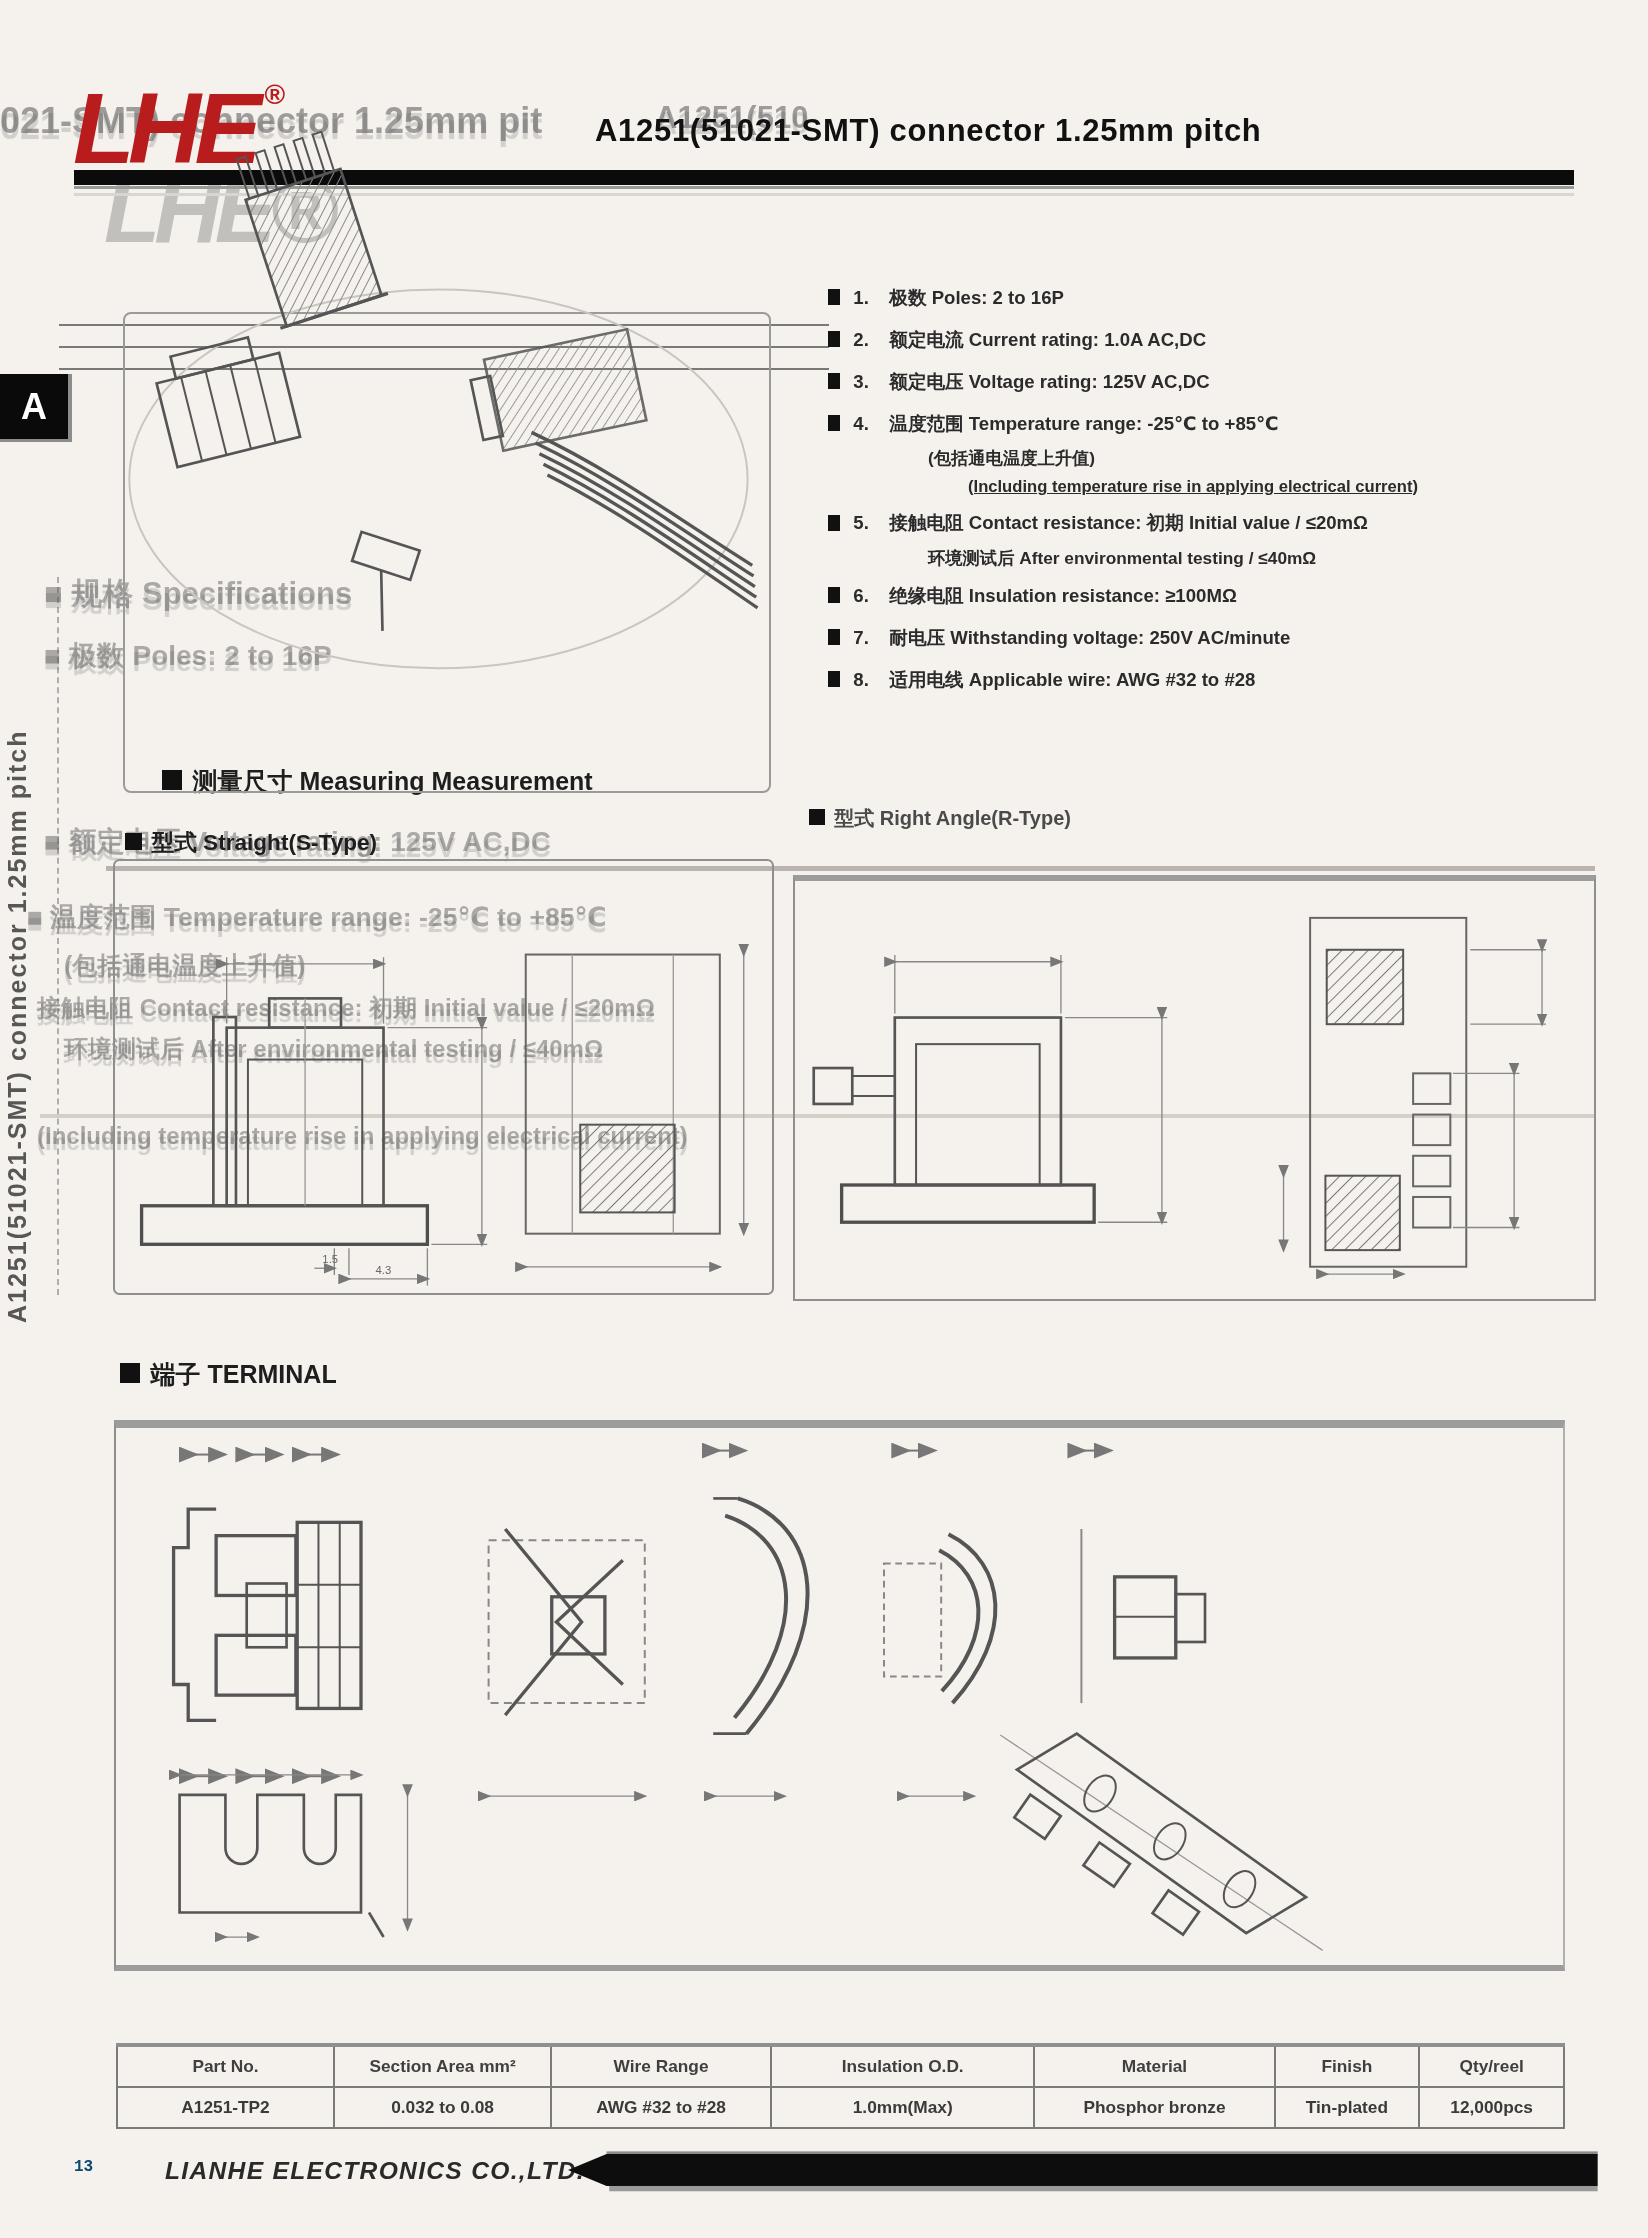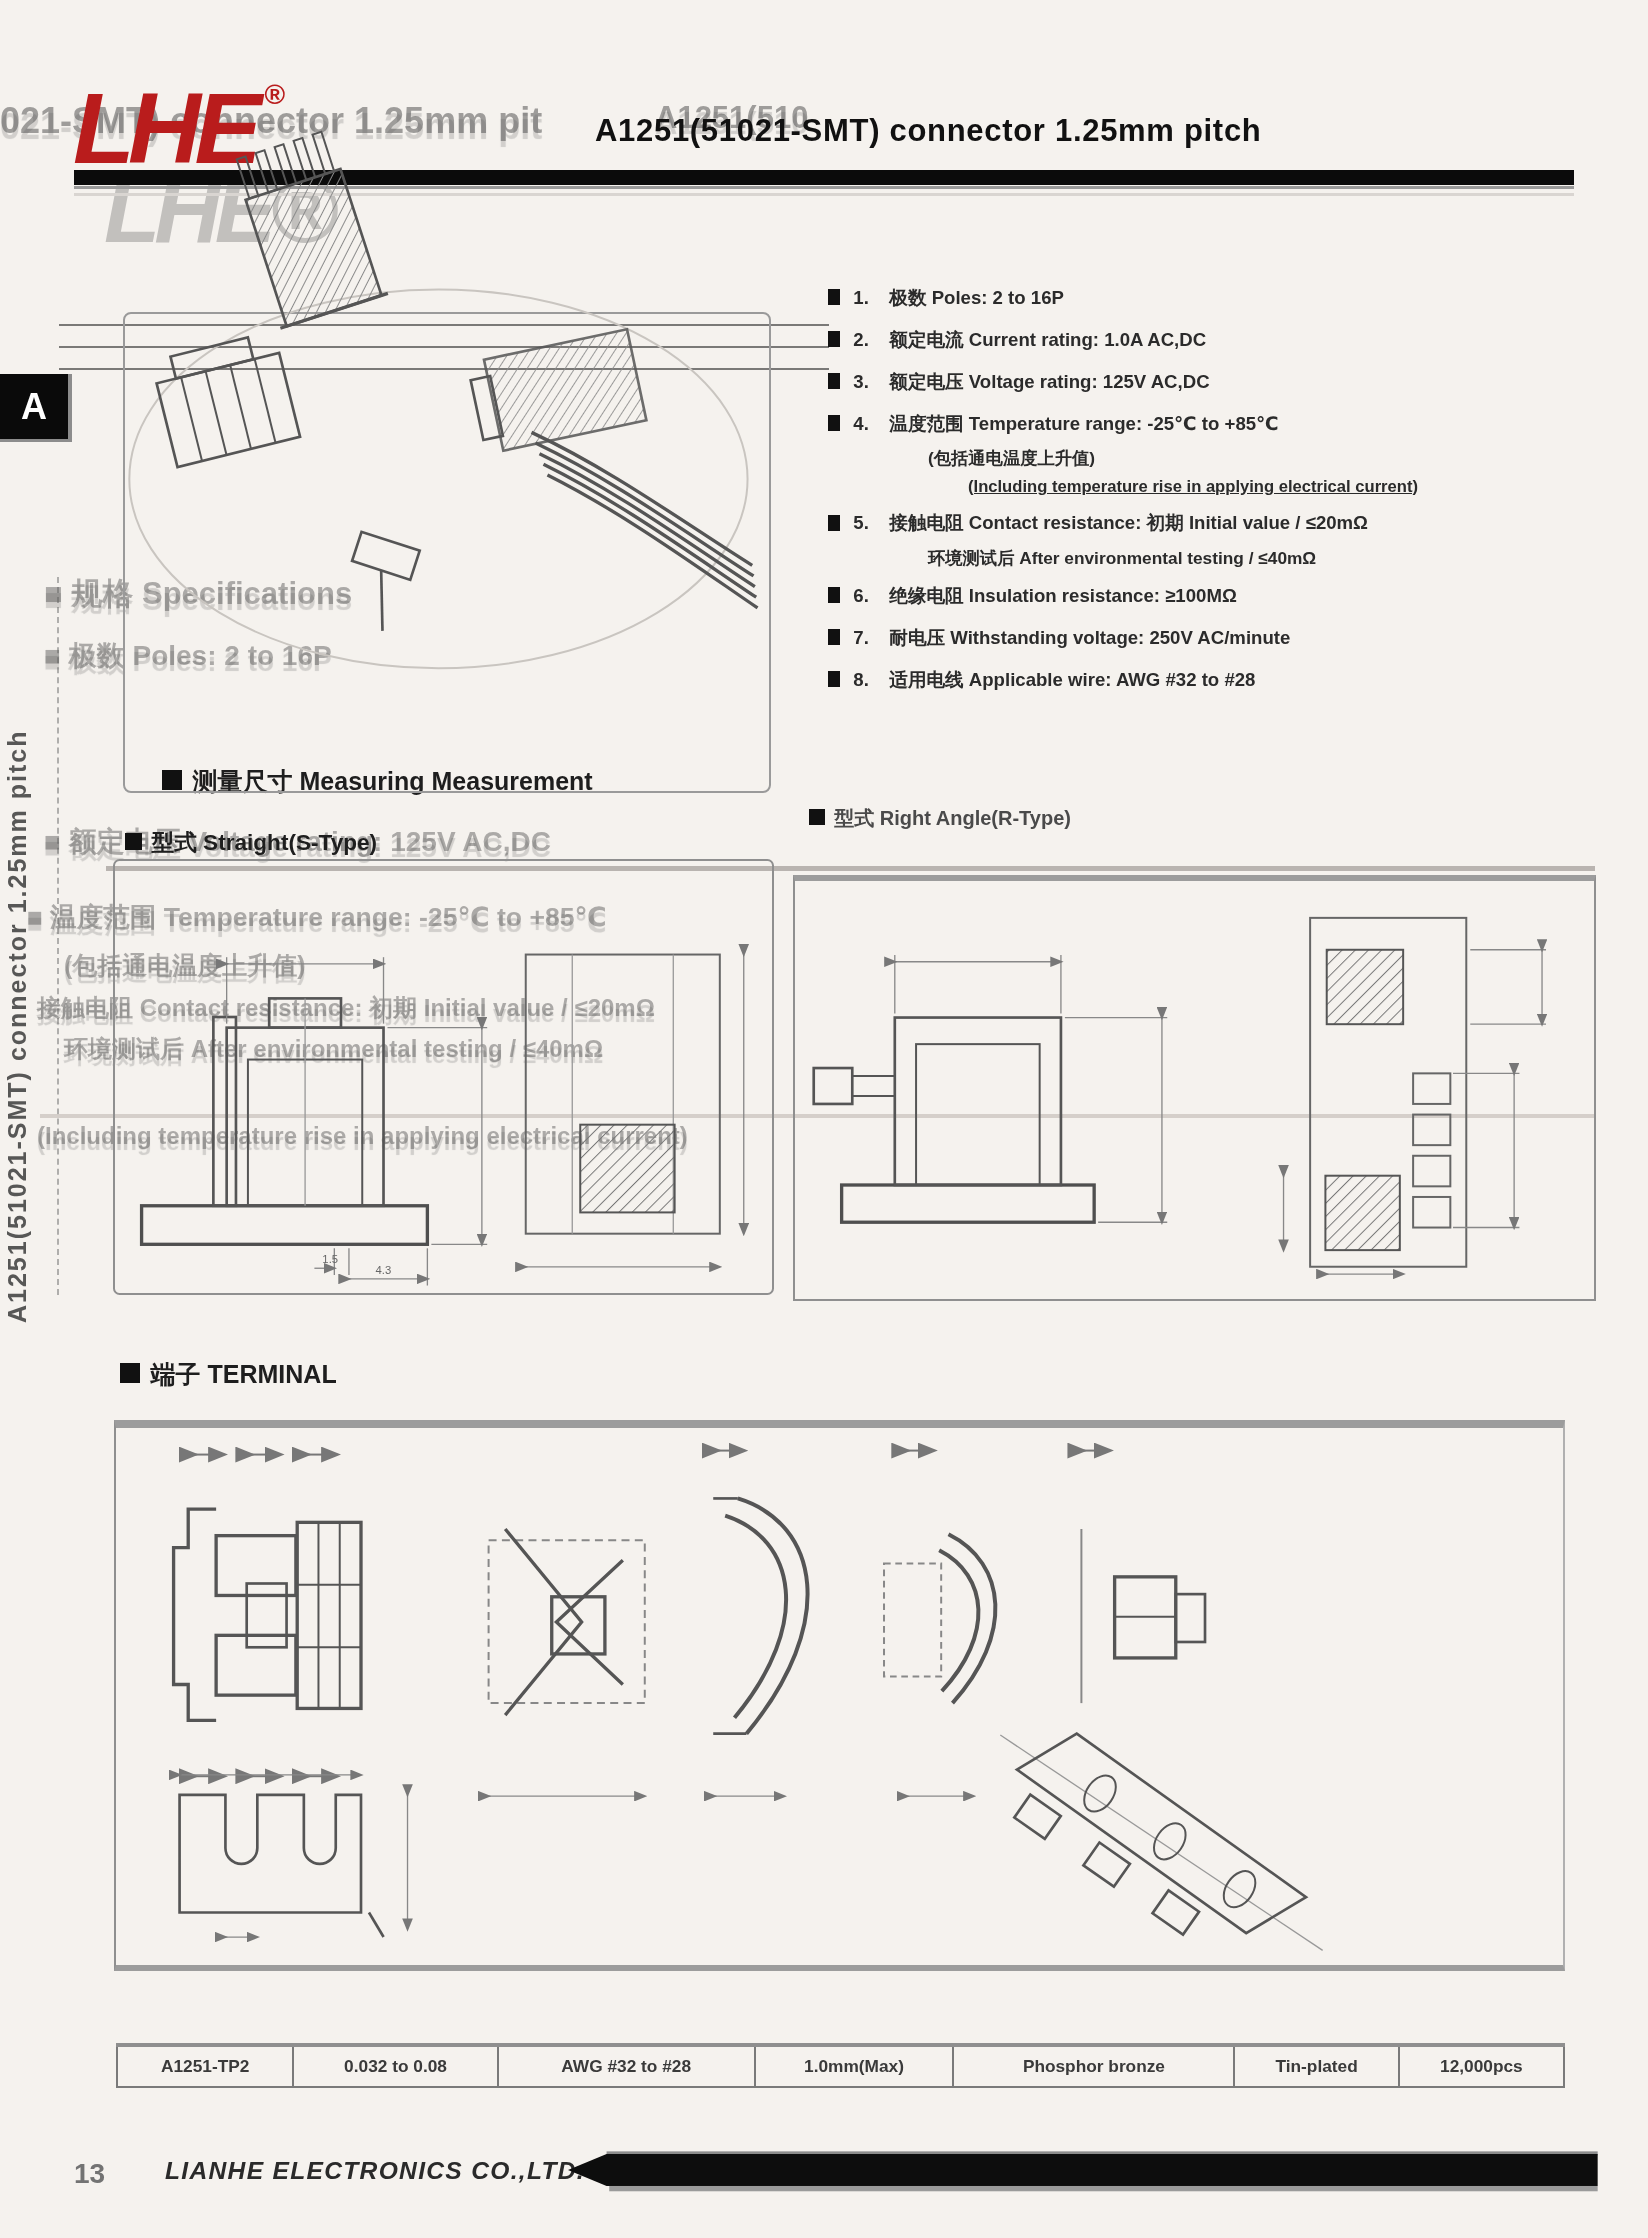--- a/index.html
+++ b/index.html
@@ -67,21 +67,21 @@
   .spec-sub{margin:-6.6px 0 13.3px 100px;font-size:17.3px;font-weight:bold;color:#2b2b2b;}
   .spec-sub.en{margin-left:140px;font-size:16.6px;text-decoration:underline;}
   
   .spec-table{position:absolute;left:116px;top:2043px;width:1447px;display:table;
               border-collapse:collapse;border:2.7px solid #7a7a7a;border-top:4.7px solid #8f8f8f;}
   .trow{display:table-row;}
   .tcell{display:table-cell;border:2px solid #7a7a7a;height:39px;text-align:center;
          vertical-align:middle;font-size:17.3px;color:#3a3a3a;font-weight:bold;}
   .thead .tcell{color:#3f3f3f;}
   
-  .page-num{position:absolute;left:74px;top:2158px;font-size:28px;font-weight:bold;color:#737373;}
+  .page-num{position:absolute;left:74px;top:2158px;font-size:16px;font-weight:bold;color:#0c4a6e;font-family:Liberation Mono, monospace;}
   .company{position:absolute;left:165px;top:2157px;font-size:24.6px;font-weight:bold;
            font-style:italic;color:#2a2a2a;letter-spacing:1.3px;white-space:nowrap;}
   .footer-arrow{left:568px;top:2150px;}
 </style>
 </head>
 <body>
 
 <div class="page">
 
   <div class="ghost ghost-title-l">021-SMT) connector 1.25mm pit</div>
@@ -367,20 +367,29 @@
       <ellipse cx="1690" cy="700" rx="20" ry="30" transform="rotate(35 1690 700)" stroke-width="3"></ellipse>
       <g stroke-width="4">
         <rect x="1358" y="570" width="56" height="42" transform="rotate(35 1386 591)"></rect>
         <rect x="1462" y="642" width="56" height="42" transform="rotate(35 1490 663)"></rect>
         <rect x="1566" y="714" width="56" height="42" transform="rotate(35 1594 735)"></rect>
       </g>
     </g>
   </svg>
 
   <div class="spec-table">
+    <div class="trow thead">
+      <div class="tcell" style="width:15%">Part No.</div>
+      <div class="tcell" style="width:15%">Section Area mm²</div>
+      <div class="tcell" style="width:15.2%">Wire Range</div>
+      <div class="tcell" style="width:18.2%">Insulation O.D.</div>
+      <div class="tcell" style="width:16.6%">Material</div>
+      <div class="tcell" style="width:10%">Finish</div>
+      <div class="tcell" style="width:10%">Qty/reel</div>
+    </div>
     <div class="trow">
       <div class="tcell">A1251-TP2</div>
       <div class="tcell">0.032 to 0.08</div>
       <div class="tcell">AWG #32 to #28</div>
       <div class="tcell">1.0mm(Max)</div>
       <div class="tcell">Phosphor bronze</div>
       <div class="tcell">Tin-plated</div>
       <div class="tcell">12,000pcs</div>
     </div>
   </div>

